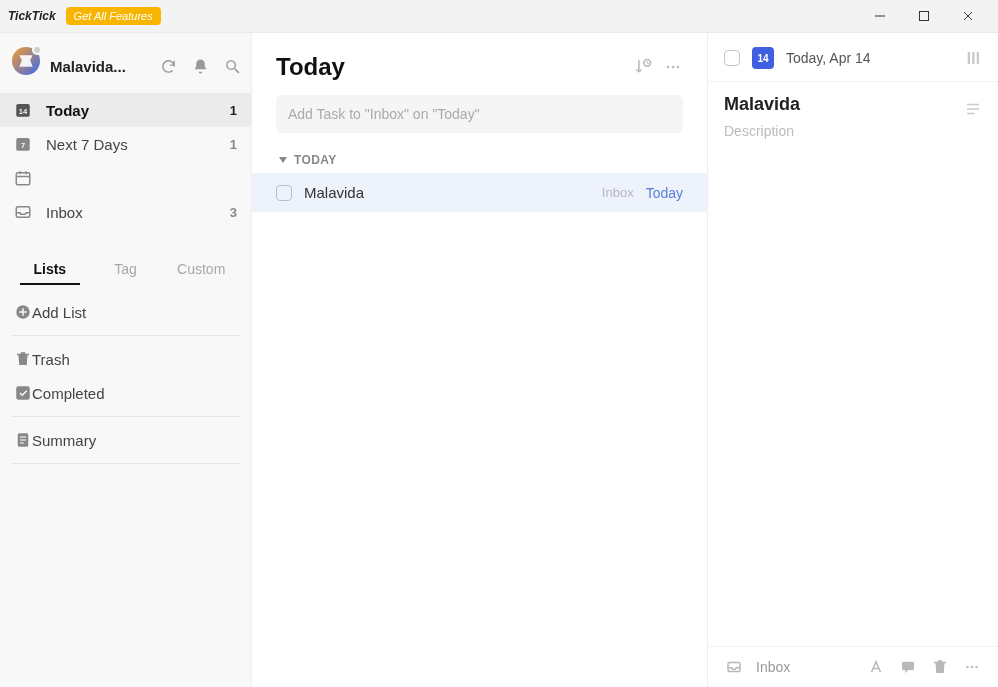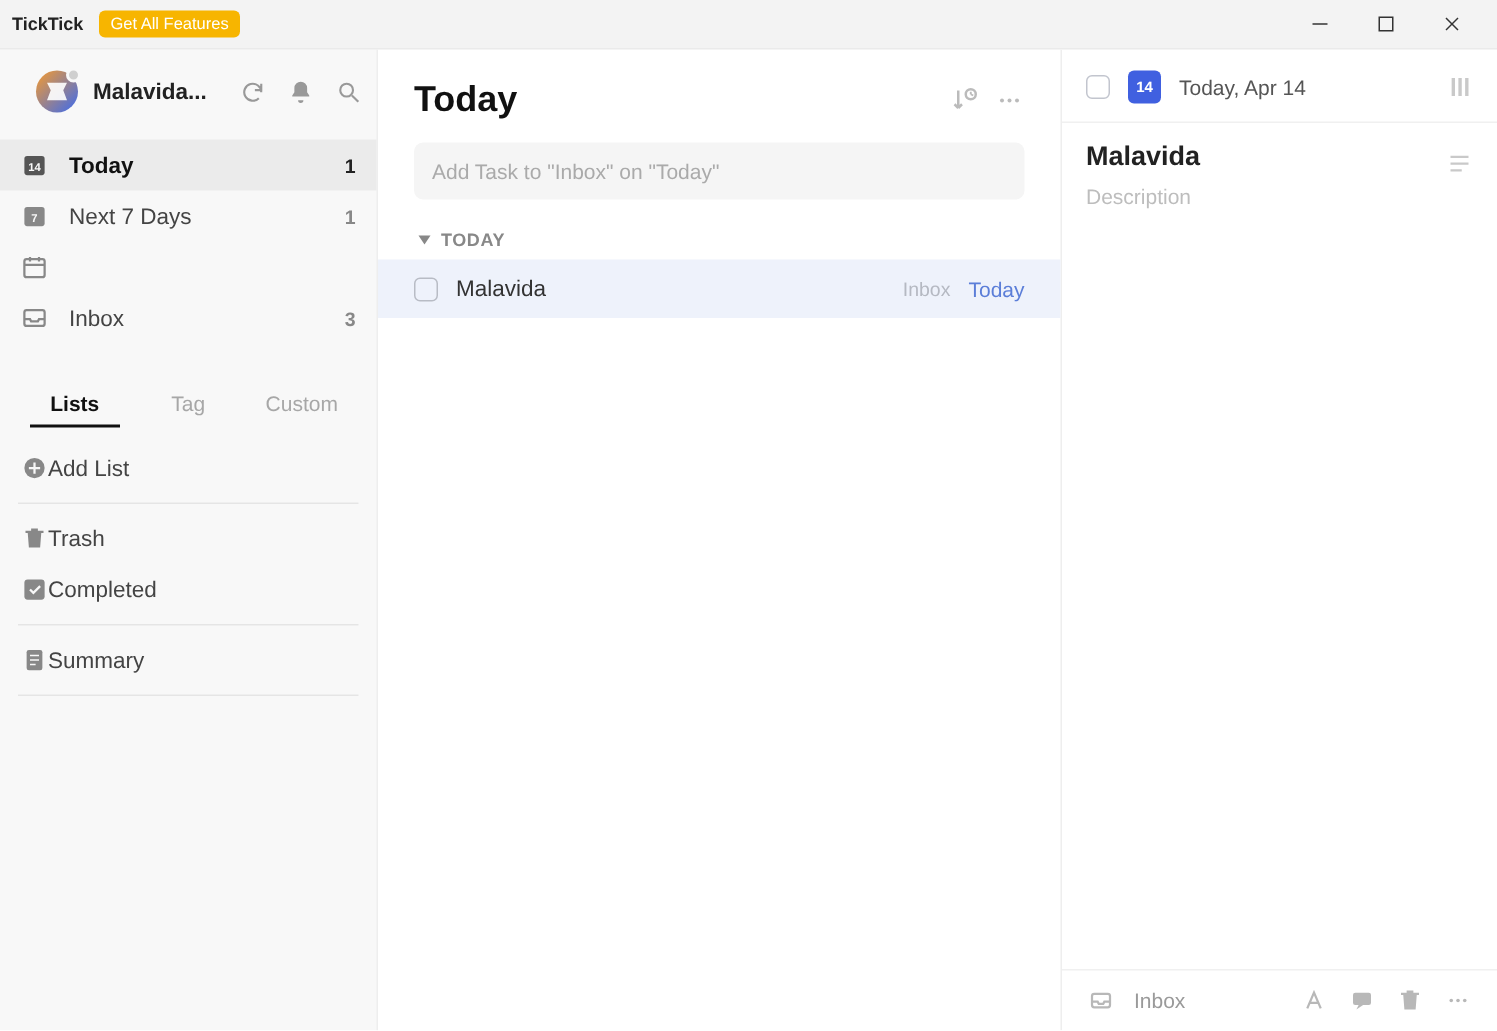--- a/index.html
+++ b/index.html
@@ -16,20 +16,21 @@
   }
   .titlebar {
     height: 28px;
     background: #f3f3f3;
     display: flex;
     align-items: center;
     padding: 16px 8px;
     gap: 10px;
     border-bottom: 1px solid #eaeaea;
     flex-shrink: 0;
+    font-style: italic;
   }
   .titlebar .app-name { font-weight: 600; font-size: 12px; color: #222; }
   .badge {
     background: #f7b500;
     color: #fff;
     font-size: 11px;
     padding: 3px 8px;
     border-radius: 4px;
     font-weight: 500;
     cursor: pointer;
@@ -59,22 +60,22 @@
   
   .sidebar {
     width: 252px;
     background: #f8f8f8;
     display: flex;
     flex-direction: column;
     border-right: 1px solid #eee;
   }
   .sb-header {
     display: flex;
-    align-items: center;
-    padding: 14px 10px 14px 24px;
+    align-items: flex-end;
+    padding: 14px 10px 14px 12px;
     gap: 10px;
   }
   .avatar {
     width: 28px; height: 28px; border-radius: 50%;
     background: linear-gradient(135deg,#f79b2d,#3a6af0);
     display:flex;align-items:center;justify-content:center;
     position:relative;
     flex-shrink:0;
   }
   .avatar svg{width:20px;height:20px}

